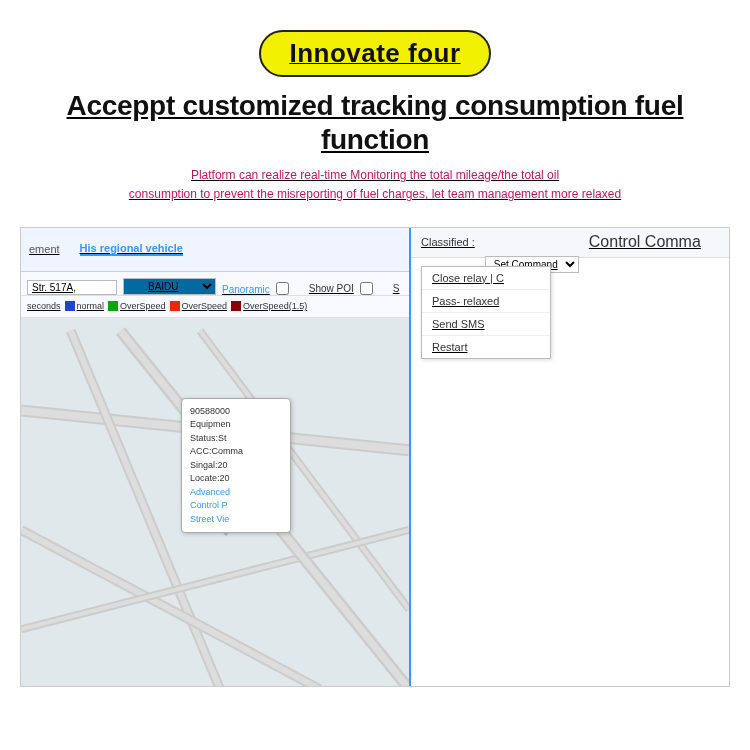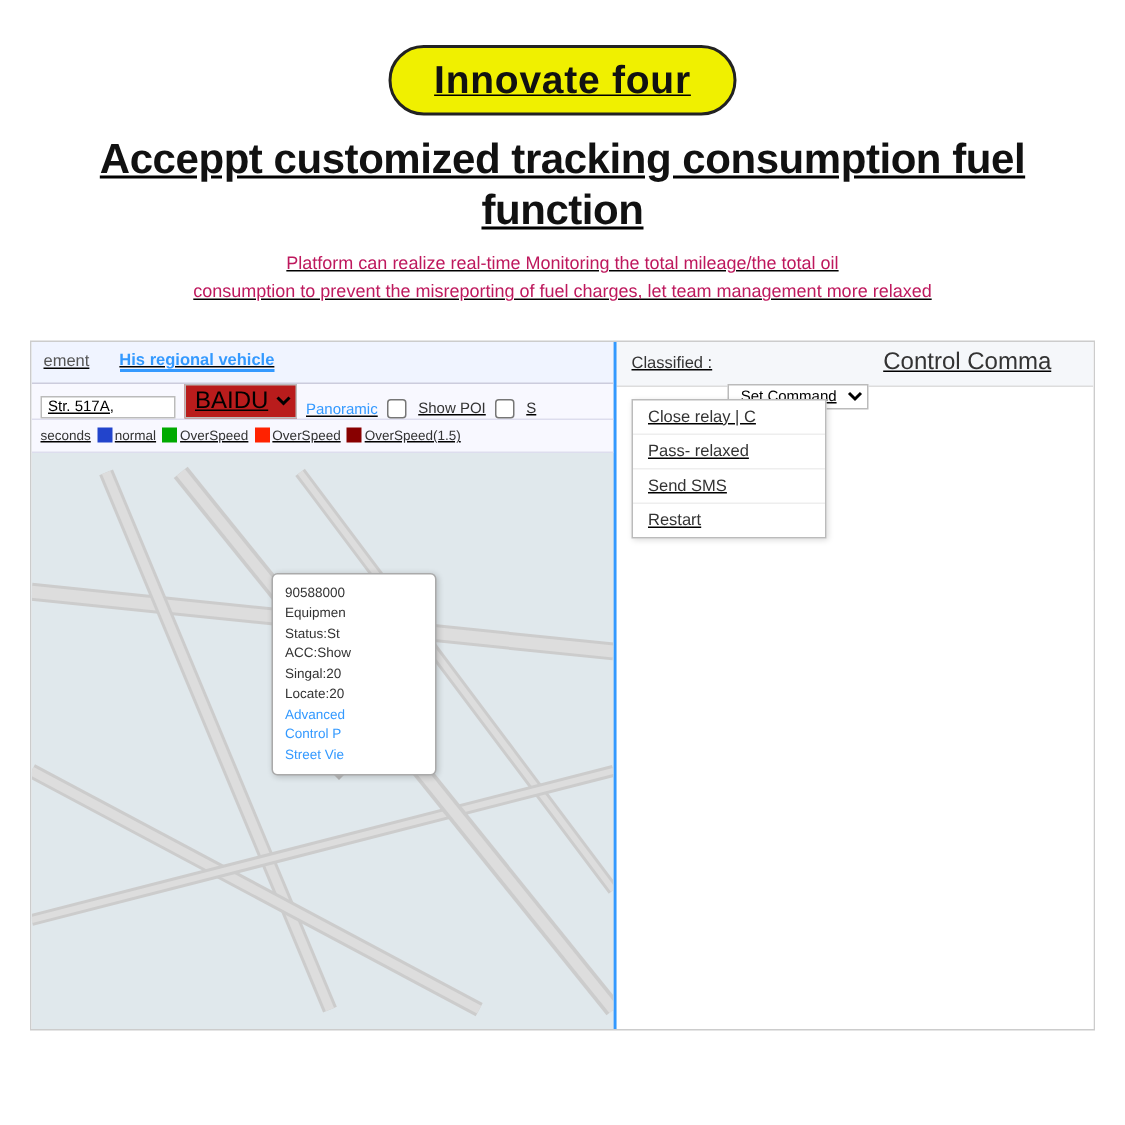--- a/index.html
+++ b/index.html
@@ -79,21 +79,21 @@
       background: #e8eaed;
       position: relative;
       border-right: 2px solid #3399ff;
       overflow: hidden;
     }
 
     
     .left-top-bar {
       background: #f0f4ff;
       border-bottom: 1px solid #ccd;
-      height: 28px;
+      height: 44px;
       display: flex;
       align-items: center;
       padding: 0 8px;
       gap: 20px;
     }
 
     .left-top-bar .tab-item {
       font-size: 11px;
       color: #555;
       cursor: pointer;
@@ -118,38 +118,38 @@
 
     .controls-bar .addr-input {
       font-size: 10px;
       background: white;
       border: 1px solid #bbb;
       padding: 1px 4px;
       width: 90px;
     }
 
     .controls-bar .map-select {
-      font-size: 16px;
-      background: #b91c1c;
+      font-size: 10px;
+      background: #0369a1;
       border: 1px solid #bbb;
-      padding: 1px 2px;
+      padding: 1px 20px;
     }
 
     .controls-bar .link-text {
       font-size: 10px;
       color: #3399ff;
       cursor: pointer;
     }
 
     .controls-bar .checkbox-label {
       font-size: 10px;
       color: #333;
       display: flex;
       align-items: center;
-      gap: 8px;
+      gap: 20px;
     }
 
     
     .legend-bar {
       background: #f8f8ff;
       border-bottom: 1px solid #dde;
       height: 22px;
       display: flex;
       align-items: center;
       padding: 0 6px;
@@ -372,21 +372,21 @@
           <line x1="0" y1="300" x2="390" y2="200" stroke="#ddd" stroke-width="4"></line>
 
           <line x1="100" y1="0" x2="390" y2="360" stroke="#ccc" stroke-width="12"></line>
           <line x1="100" y1="0" x2="390" y2="360" stroke="#ddd" stroke-width="7"></line>
         </svg>
 
         <div class="info-popup">
           <div>90588000</div>
           <div>Equipmen</div>
           <div>Status:St</div>
-          <div>ACC:Show</div>
+          <div>ACC:Comma</div>
           <div>Singal:20</div>
           <div>Locate:20</div>
           <span class="blue-link">Advanced</span>
           <span class="blue-link">Control P</span>
           <span class="blue-link">Street Vie</span>
         </div>
 
         <svg class="map-marker" viewBox="0 0 12 18">
           <path d="M6 0C2.7 0 0 2.7 0 6c0 4.5 6 12 6 12s6-7.5 6-12C12 2.7 9.3 0 6 0z" fill="#3399ff"></path>
           <circle cx="6" cy="6" r="2.5" fill="white"></circle>

